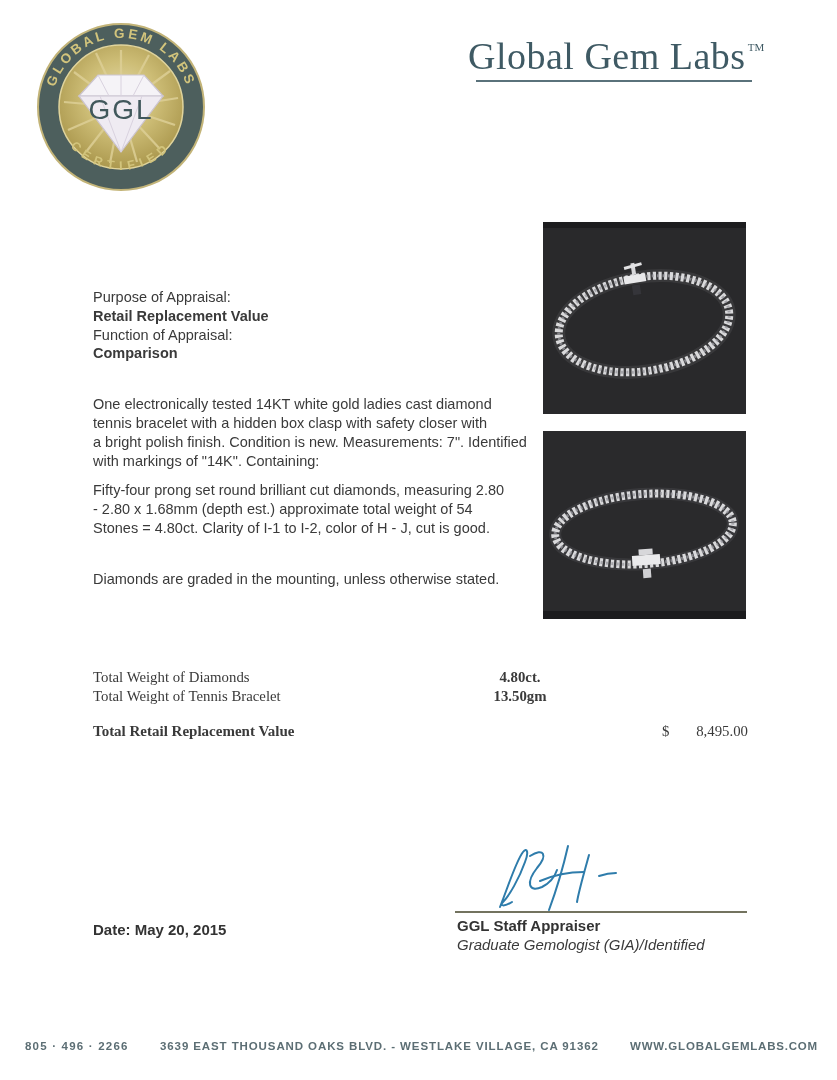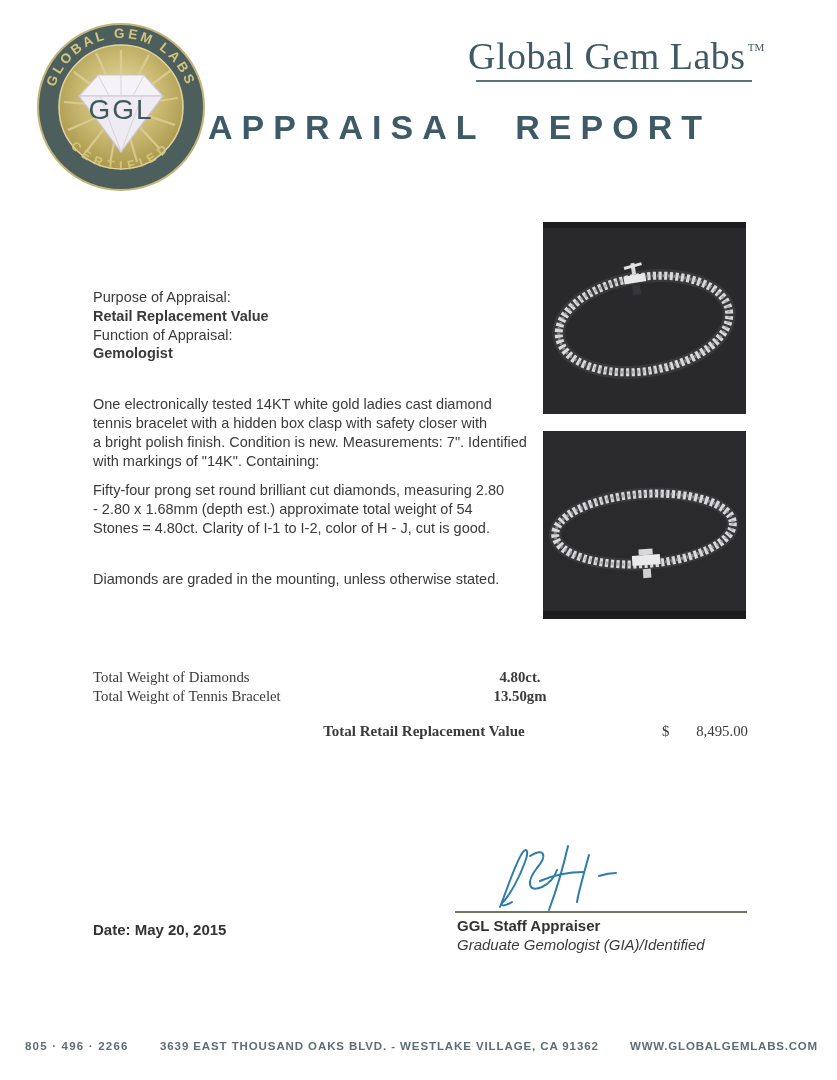--- a/index.html
+++ b/index.html
@@ -43,21 +43,21 @@
   .details{position:absolute;left:93px;top:288px;width:458px;font-size:14.5px;line-height:18.8px;}
   .kv-row{display:flex;flex-direction:column;}
   .kv-label{width:162px;flex:none;}
   .kv-value{font-weight:bold;}
   .para{margin-top:32px;white-space:pre-line;}
   .para.tight{margin-top:11px;}
   
   .totals{position:absolute;left:93px;top:668px;width:662px;font-size:14.8px;line-height:18.5px;font-family:Liberation Serif, serif;}
   .w-row{position:relative;}
   .w-value{position:absolute;left:367px;top:0;width:120px;text-align:center;font-weight:bold;}
-  .total-row{position:relative;margin-top:17px;font-weight:bold;font-size:15px;text-align:center;}
+  .total-row{position:relative;margin-top:17px;font-weight:bold;font-size:15px;}
   .total-amount{position:absolute;left:569px;top:0;width:86px;display:flex;justify-content:space-between;font-weight:normal;font-size:14.8px;}
   
   .sig-svg{position:absolute;left:468px;top:843px;width:212px;height:70px;}
   .sig-line{position:absolute;left:455px;top:911px;width:292px;height:2px;background:#73735f;}
   .sig-name{position:absolute;left:457px;top:917px;font-size:15px;font-weight:bold;color:#333;}
   .sig-title{position:absolute;left:457px;top:936px;font-size:15px;font-style:italic;color:#3a3a3a;}
   .date-line{position:absolute;left:93px;top:921px;font-size:15px;font-weight:bold;color:#333;}
   
   .footer-item{
     position:absolute;top:1040px;font-size:11.5px;font-weight:bold;
@@ -116,21 +116,20 @@
     </text>
     <text x="85" y="97" text-anchor="middle" font-family="Liberation Sans, sans-serif" font-size="28" fill="#41585c" letter-spacing="2">GGL</text>
   </svg>
 
   <div class="brand">
     <div class="brand-name"><span>Global Gem Labs</span><sup class="brand-tm">TM</sup></div>
     <div class="brand-rule"></div>
   </div>
 
   <div class="title-block">
-    <div class="report-title">APPRAISAL REPORT</div>
   </div>
 
 
   <div class="photo photo1">
     <svg viewBox="0 0 203 192">
       <rect width="203" height="192" fill="#29292b"></rect>
       <rect width="203" height="6" fill="#1d1d1f"></rect>
       <g transform="rotate(-9 101 102)">
         <ellipse cx="101" cy="102" rx="86" ry="47" fill="none" stroke="#3e3e42" stroke-width="13" opacity="0.7"></ellipse>
         <ellipse cx="101" cy="102" rx="86" ry="47" fill="none" stroke="#d9d9db" stroke-width="8" stroke-dasharray="3.2 2.4"></ellipse>
@@ -162,21 +161,21 @@
     </svg>
   </div>
 
   <div class="details">
     <div class="kv-row">
       <span class="kv-label">Purpose of Appraisal:</span>
       <span class="kv-value">Retail Replacement Value</span>
     </div>
     <div class="kv-row">
       <span class="kv-label">Function of Appraisal:</span>
-      <span class="kv-value">Gemologist</span>
+      <span class="kv-value">Comparison</span>
     </div>
     <div class="para">One electronically tested 14KT white gold ladies cast diamond
 tennis bracelet with a hidden box clasp with safety closer with
 a bright polish finish. Condition is new. Measurements: 7". Identified
 with markings of "14K".  Containing:</div>
     <div class="para tight">Fifty-four prong set round brilliant cut diamonds, measuring 2.80
 - 2.80 x 1.68mm (depth est.) approximate total weight of 54
 Stones = 4.80ct. Clarity of I-1 to I-2, color of H - J, cut is good.</div>
     <div class="para">Diamonds are graded in the mounting, unless otherwise stated.</div>
   </div>

